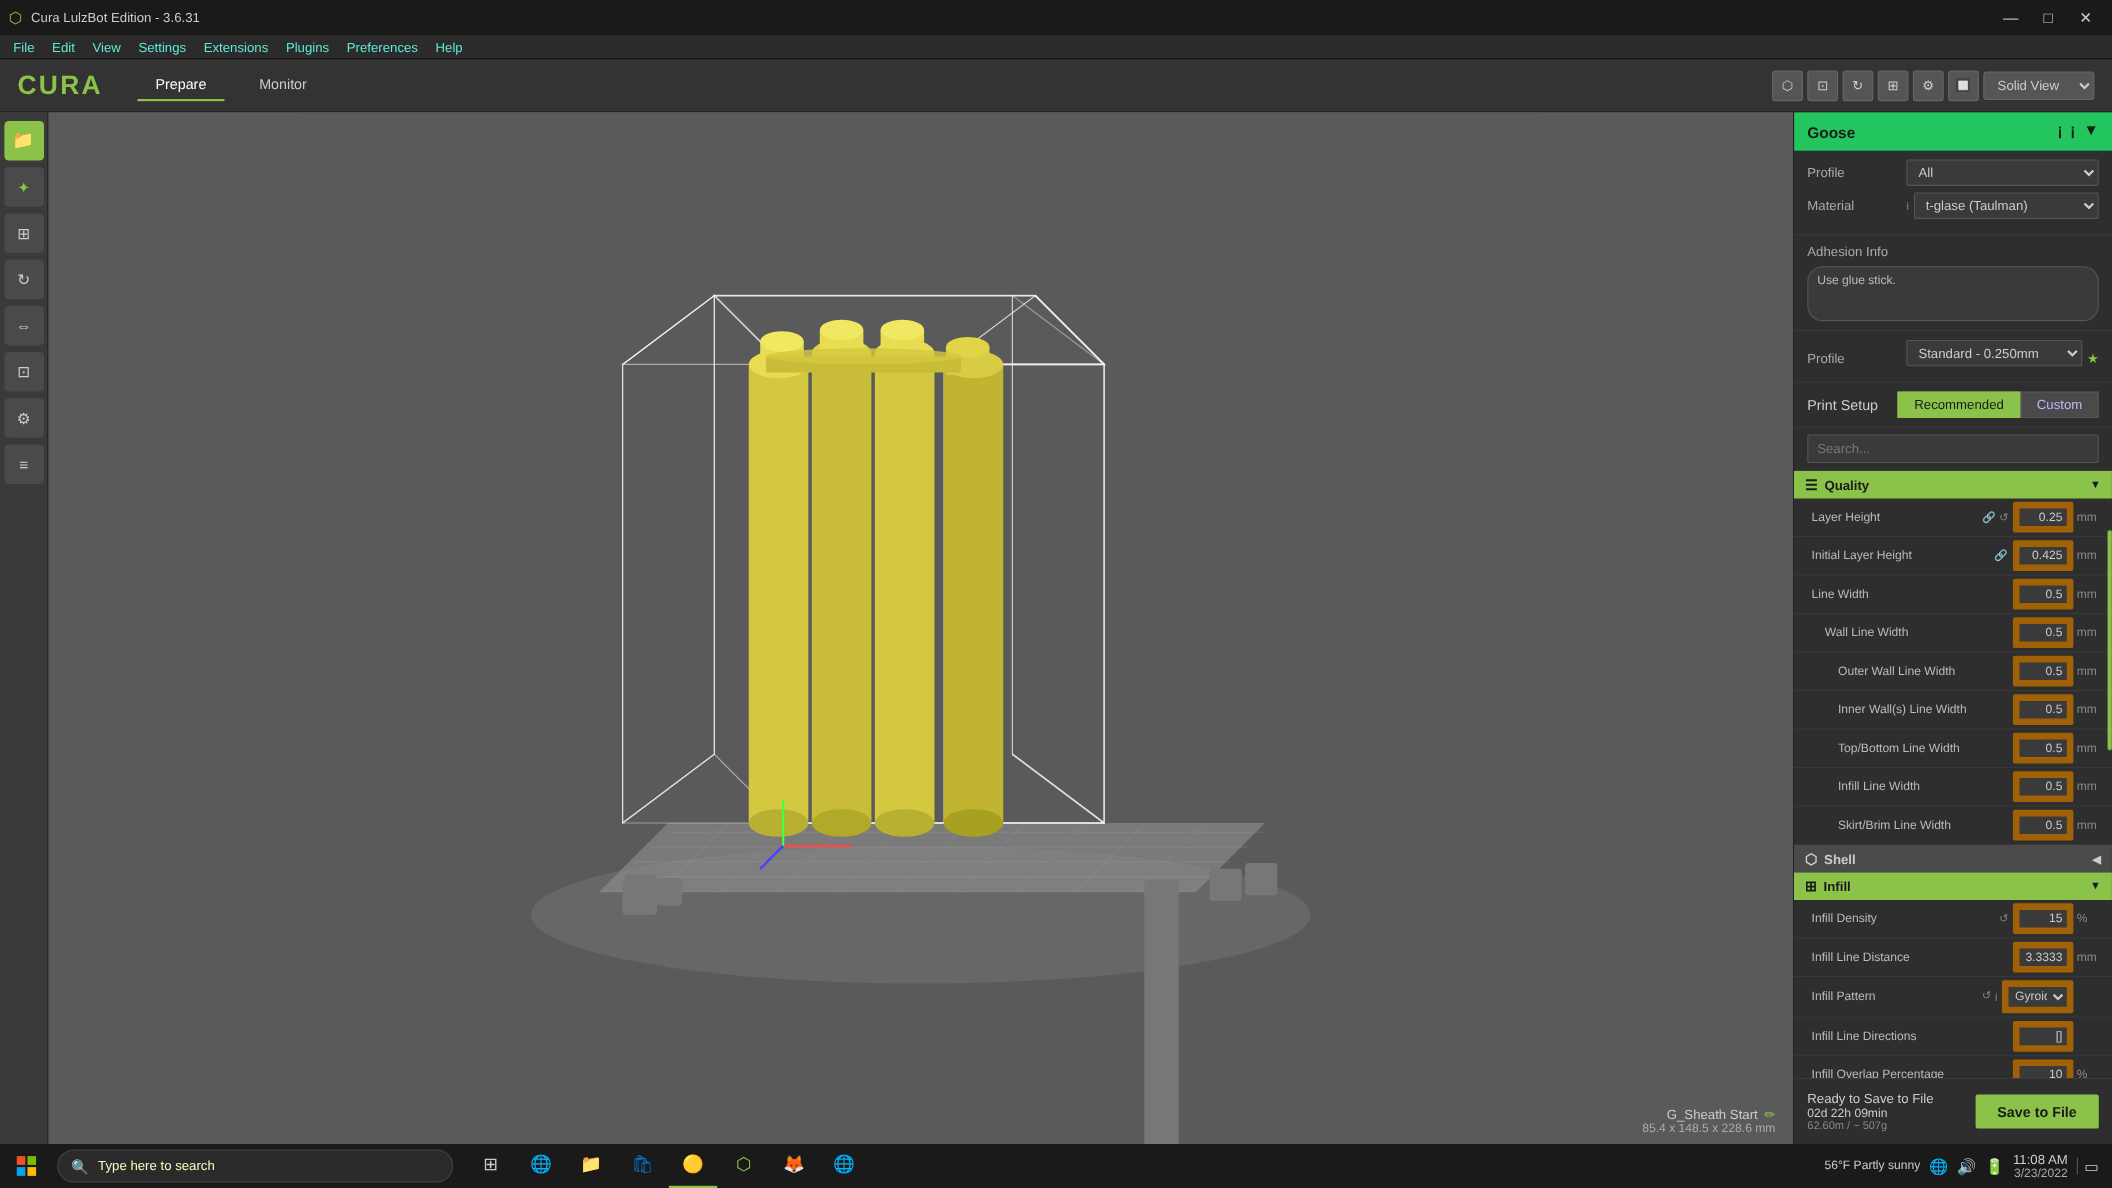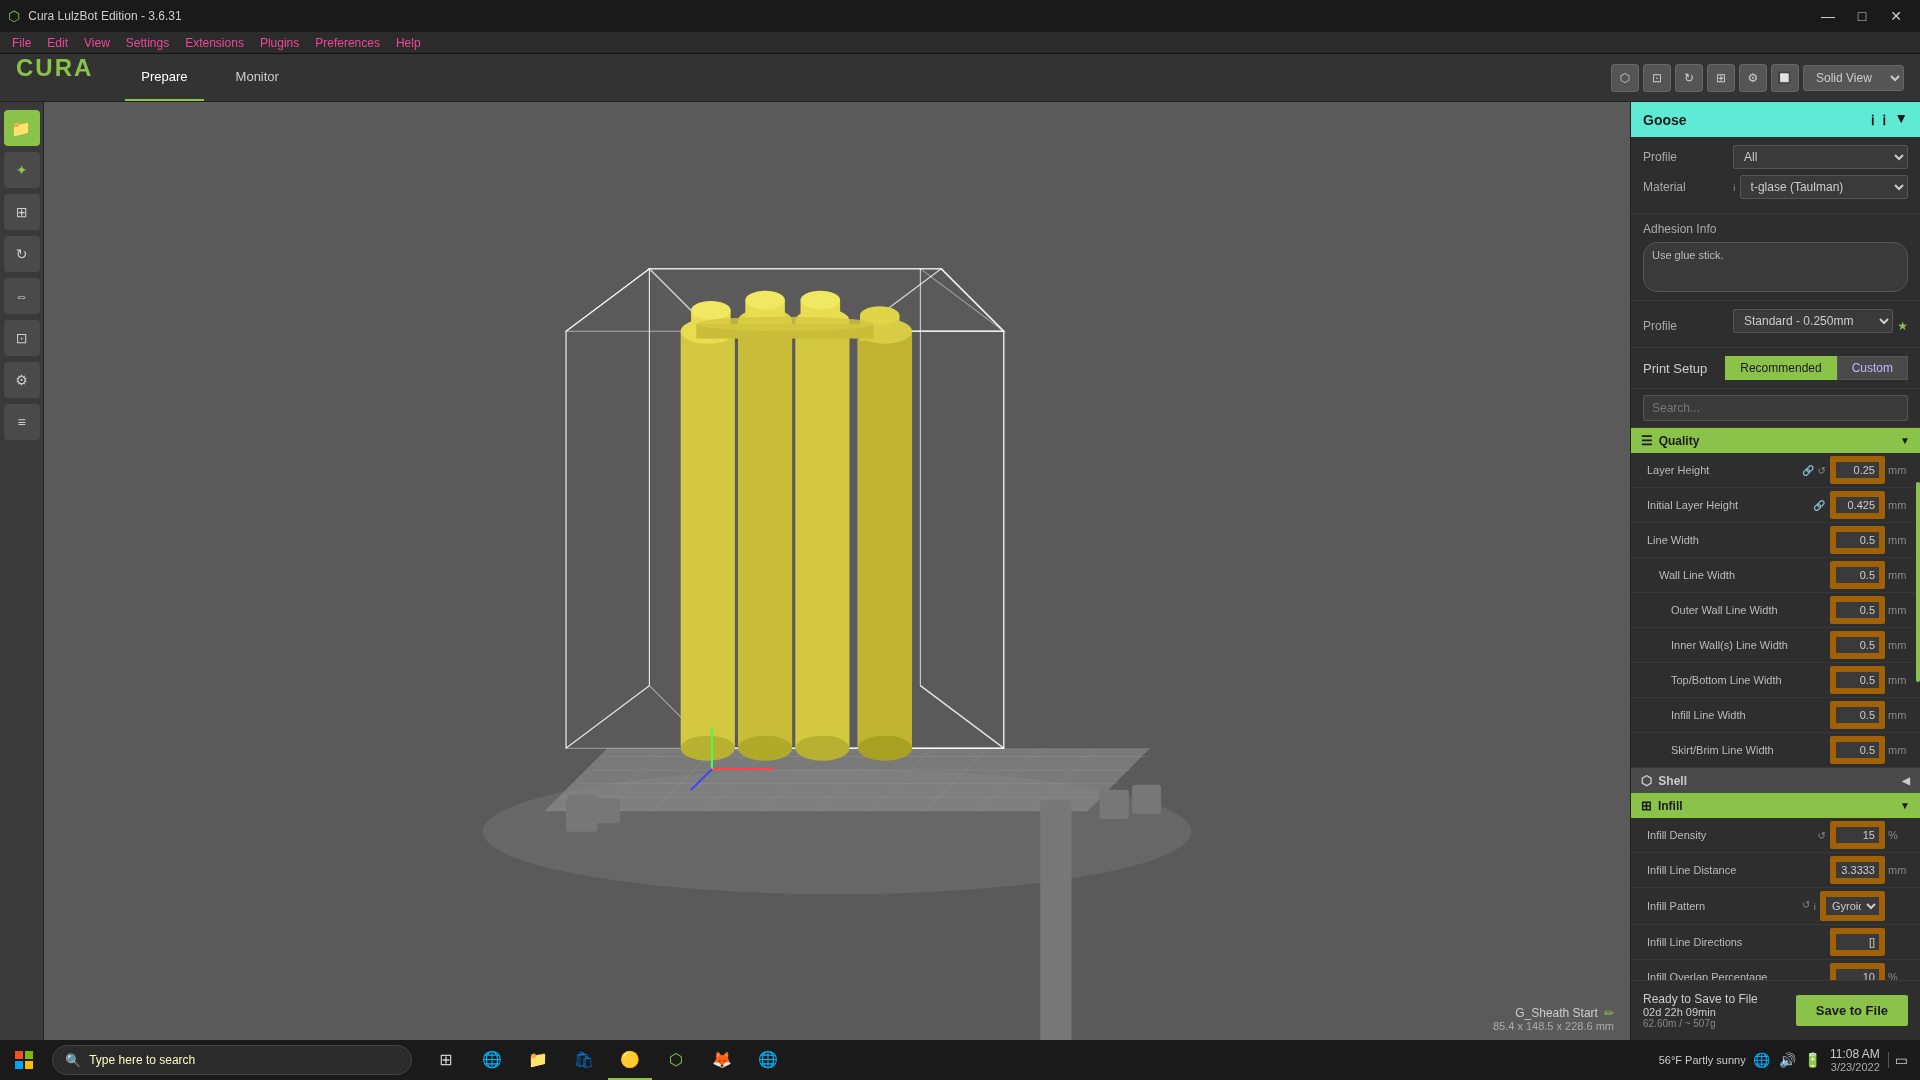--- a/index.html
+++ b/index.html
@@ -32,30 +32,31 @@
     #menubar {
       height: 22px;
       background: #2b2b2b;
       display: flex;
       align-items: center;
       padding: 0 4px;
       border-bottom: 1px solid #111;
     }
     .menu-item {
       padding: 2px 8px;
-      color: #ec4899;
+      color: #5eead4;
       font-size: 12px;
       cursor: pointer;
     }
 
     
     #toolbar {
       height: 48px;
       background: #333;
       display: flex;
+      align-items: center;
       padding: 0 16px;
       gap: 16px;
       border-bottom: 1px solid #222;
     }
     #logo {
       font-size: 24px;
       font-weight: bold;
       color: #8bc34a;
       letter-spacing: 2px;
       margin-right: 16px;
@@ -131,21 +132,21 @@
     
     #right-panel {
       width: 290px;
       background: #2e2e2e;
       border-left: 1px solid #222;
       display: flex;
       flex-direction: column;
       overflow: hidden;
     }
     #right-panel-header {
-      background: #5eead4;
+      background: #22c55e;
       padding: 8px 12px;
       display: flex;
       align-items: center;
       justify-content: space-between;
       color: #1a1a1a;
       font-size: 14px;
       font-weight: bold;
     }
     .panel-header-icons { display: flex; gap: 8px; }
     .panel-header-icon { cursor: pointer; font-size: 14px; color: #1a1a1a; }

